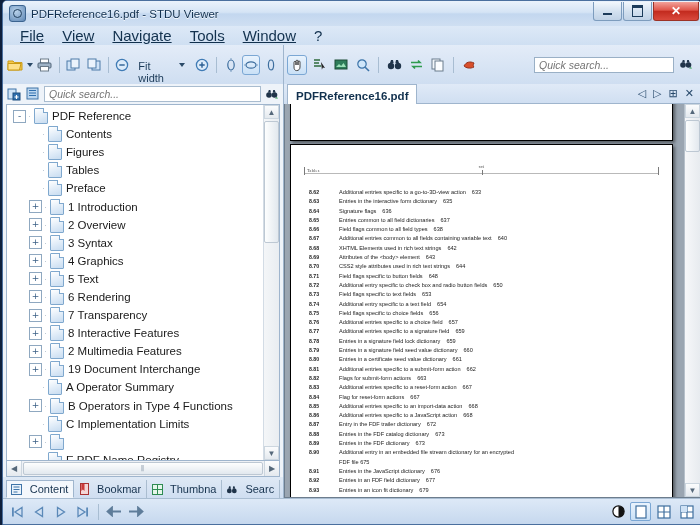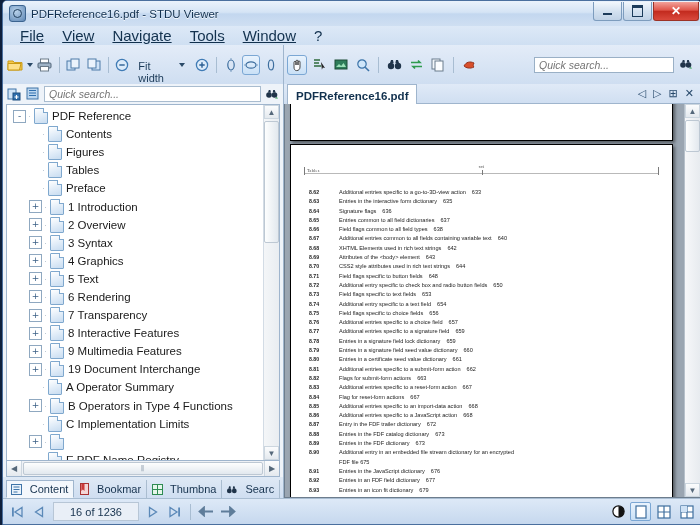--- a/index.html
+++ b/index.html
@@ -745,21 +745,21 @@
             <div class="trow ind2">
               <span class="expander">+</span>
               <span class="dotlead">·</span>
               <span class="docico"></span>
               <span>8 Interactive Features</span>
             </div>
             <div class="trow ind2">
               <span class="expander">+</span>
               <span class="dotlead">·</span>
               <span class="docico"></span>
-              <span>9 Multimedia Features</span>
+              <span>2 Multimedia Features</span>
             </div>
             <div class="trow ind2">
               <span class="expander">+</span>
               <span class="dotlead">·</span>
               <span class="docico"></span>
               <span>19 Document Interchange</span>
             </div>
             <div class="trow ind2">
               <span class="expander none"></span>
               <span class="dotlead">·</span>
@@ -1024,21 +1024,20 @@
       <svg width="14" height="12" viewBox="0 0 14 12">
           <rect x="2" y="1.5" width="1.8" height="9" fill="#5b89b8"></rect>
           <path d="M12 1.5v9L5 6z" fill="none" stroke="#5b89b8" stroke-width="1.3"></path>
         </svg>
     </div>
     <div class="sbtn">
       <svg width="12" height="12" viewBox="0 0 12 12">
           <path d="M9.5 1.5v9L2.5 6z" fill="none" stroke="#5b89b8" stroke-width="1.3"></path>
         </svg>
     </div>
-    <div class="pagebox">16 of 1236</div>
     <div class="sbtn">
       <svg width="12" height="12" viewBox="0 0 12 12">
           <path d="M2.5 1.5v9L9.5 6z" fill="none" stroke="#5b89b8" stroke-width="1.3"></path>
         </svg>
     </div>
     <div class="sbtn">
       <svg width="14" height="12" viewBox="0 0 14 12">
           <path d="M2 1.5v9L9 6z" fill="none" stroke="#5b89b8" stroke-width="1.3"></path>
           <rect x="10.2" y="1.5" width="1.8" height="9" fill="#5b89b8"></rect>
         </svg>

